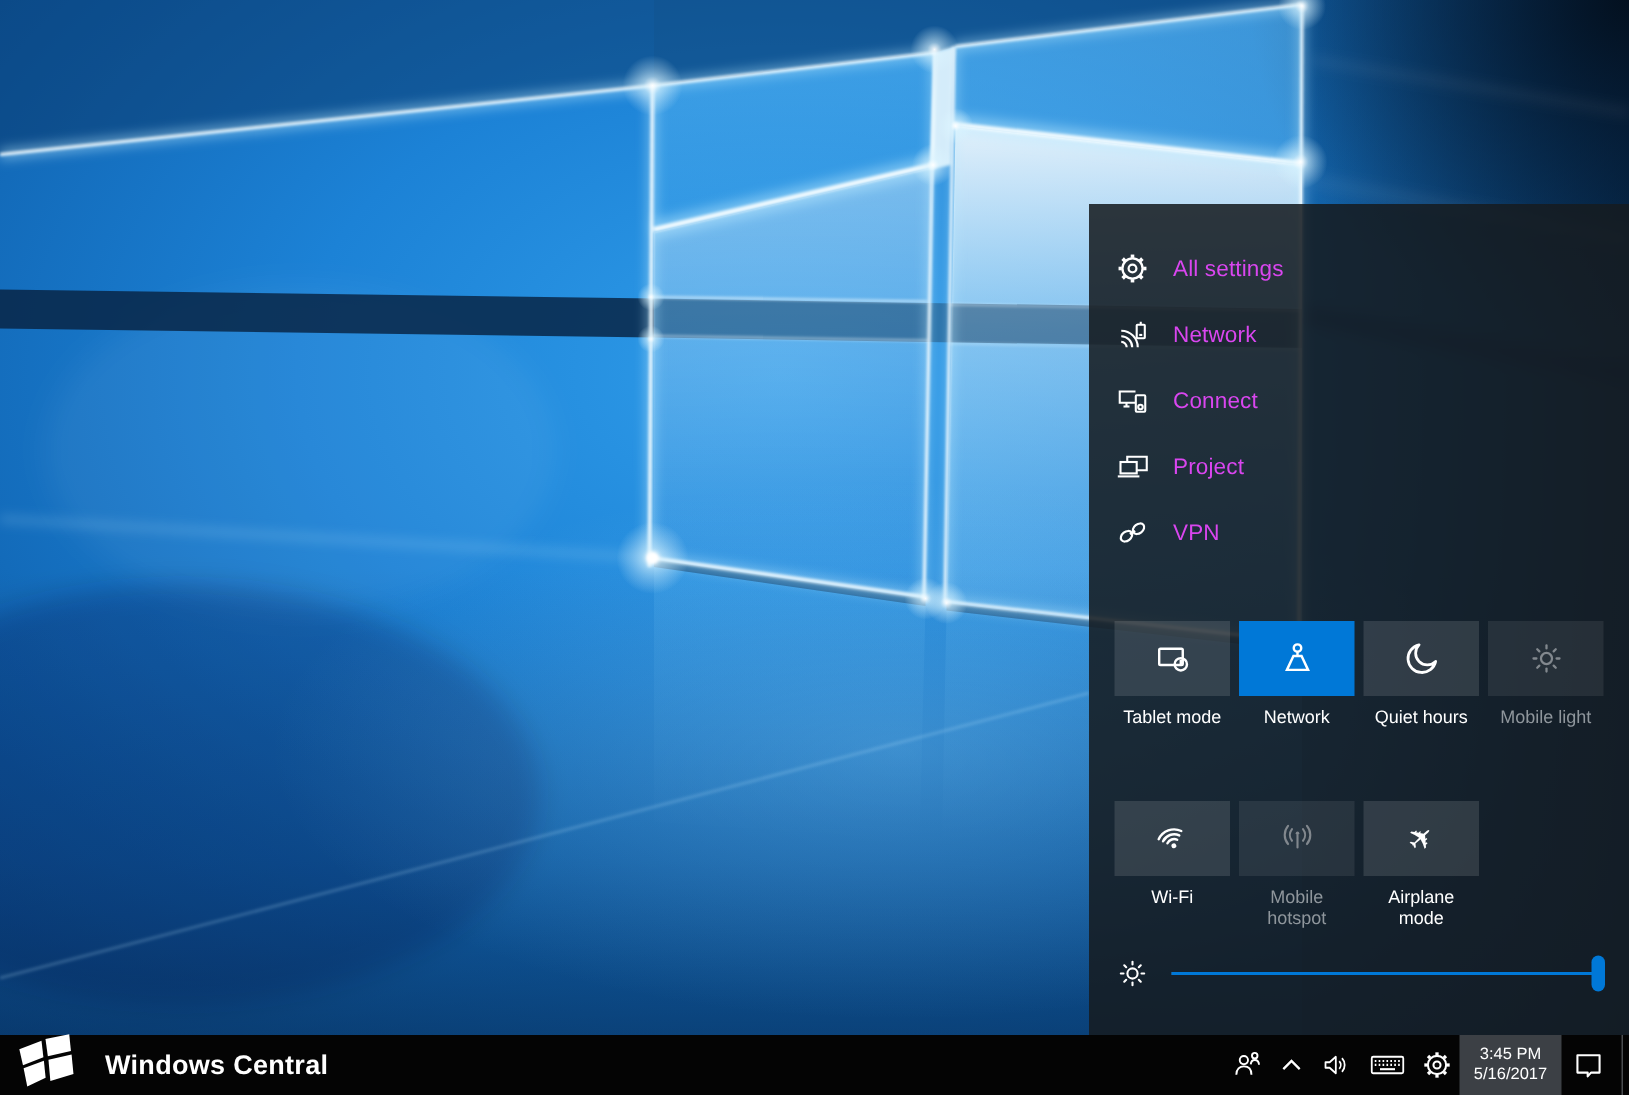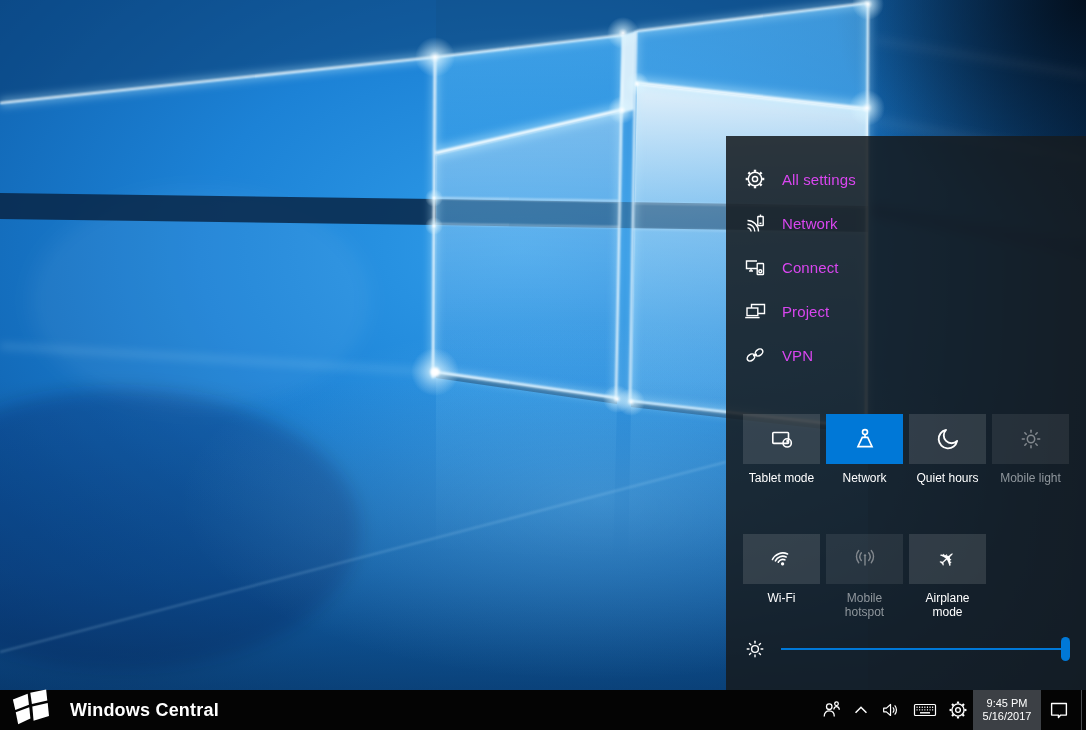--- a/index.html
+++ b/index.html
@@ -433,21 +433,21 @@
           <line x1="11" y1="18.1" x2="11" y2="20.3"></line>
               <line x1="5.98" y1="16.02" x2="4.42" y2="17.58"></line>
           <line x1="3.9" y1="11" x2="1.7" y2="11"></line>
               <line x1="5.98" y1="5.98" x2="4.42" y2="4.42"></line>
           <line x1="11" y1="3.9" x2="11" y2="1.7"></line>
               <line x1="16.02" y1="5.98" x2="17.58" y2="4.42"></line>
             </g>
         </svg>
         </div>
       <div class="clock">
-        <div>9:45 PM</div>
+        <div>3:45 PM</div>
         <div>5/16/2017</div>
       </div>
       <div class="tray-btn tb-action">
         <svg width="24" height="24" viewBox="0 0 26 26" stroke="currentColor" fill="none" stroke-width="1.5" stroke-linejoin="round">          
             <path d="M5 6 H21 V18.5 H14.8 L12.4 21.2 V18.5 H5 Z"></path>
         </svg>
         </div>
       <div class="edge-div"></div>
       <div class="edge-pad"></div>
     </div>

